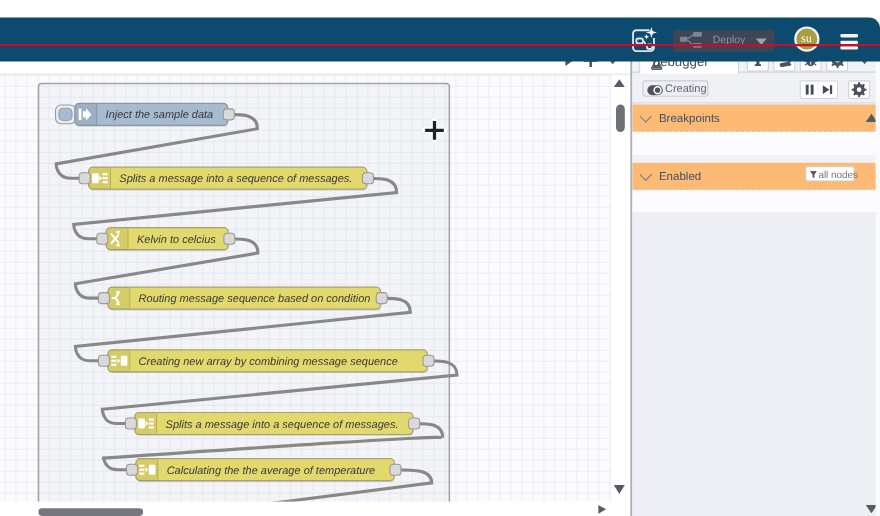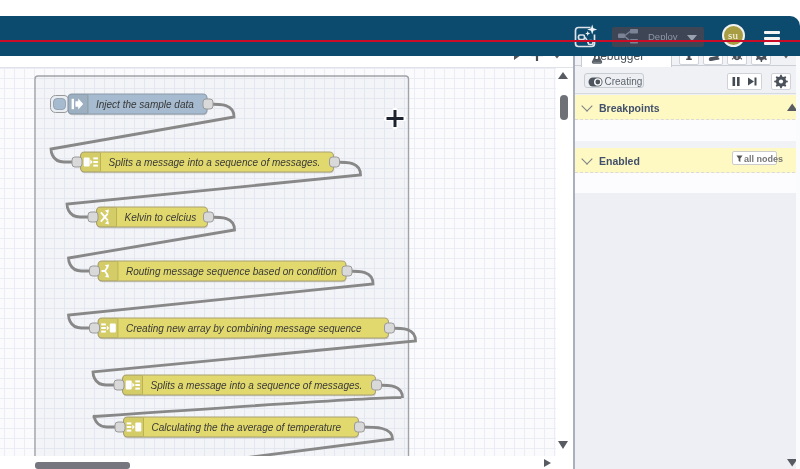--- a/index.html
+++ b/index.html
@@ -43,22 +43,22 @@
   color:#485058; font-size:12px; }
 #sb-tab .lbl { position:absolute; left:12px; top:4px; }
 .sbbtn { position:absolute; top:1.5px; height:21px; background:#fff; border:1px solid #cfd2d8;
   border-radius:2px; }
 #sb-toolbar { position:absolute; top:25px; left:0; width:225.5px; height:27px; background:#eff1f5;
   border-bottom:1px solid #d7dade; }
 #btn-enabled { position:absolute; left:9px; top:6px; width:60px; height:15px; background:#edeff2;
   border:1px solid #c8ccd3; border-radius:3px; color:#5d6570; font-size:10px; }
 #btn-enabled .lbl { position:absolute; left:20px; top:1.5px; }
 .tbtn { position:absolute; top:5.5px; height:17px; background:#fff; border:1px solid #cfd2d8; }
-.sechead { position:absolute; left:0; width:225.5px; height:25px; background:#fef9c3;
-  border-bottom:1px dashed #d8dade; color:#42506b; font-size:10.5px; font-weight:bold; }
+.sechead { position:absolute; left:0; width:225.5px; height:25px; background:#fdba74;
+  border-bottom:1px dashed #d8dade; color:#42506b; font-size:10.5px; font-weight:normal; }
 .sechead .lbl { position:absolute; left:24.5px; top:6.5px; }
 .chev { position:absolute; left:8.5px; top:7px; width:8px; height:8px;
   border-left:1.6px solid #7a8087; border-bottom:1.6px solid #7a8087;
   transform:rotate(-45deg); }
 #bp-body { position:absolute; top:78px; left:0; width:225.5px; height:21px; background:#fcfcfe; }
 #gap1 { position:absolute; top:99px; left:0; width:225.5px; height:7px; background:#f1f2f6; }
 #msg-body { position:absolute; top:131px; left:0; width:225.5px; height:20px; background:#fcfcfe; }
 #msg-rest { position:absolute; top:151px; left:0; width:225.5px; height:276px; background:#edeff4; }
 #btn-allnodes { position:absolute; right:23.5px; top:3px; width:45px; height:14px; white-space:nowrap; background:#fff;
   border:1px solid #ccc; border-radius:2px; color:#767676; font-size:9px; }

